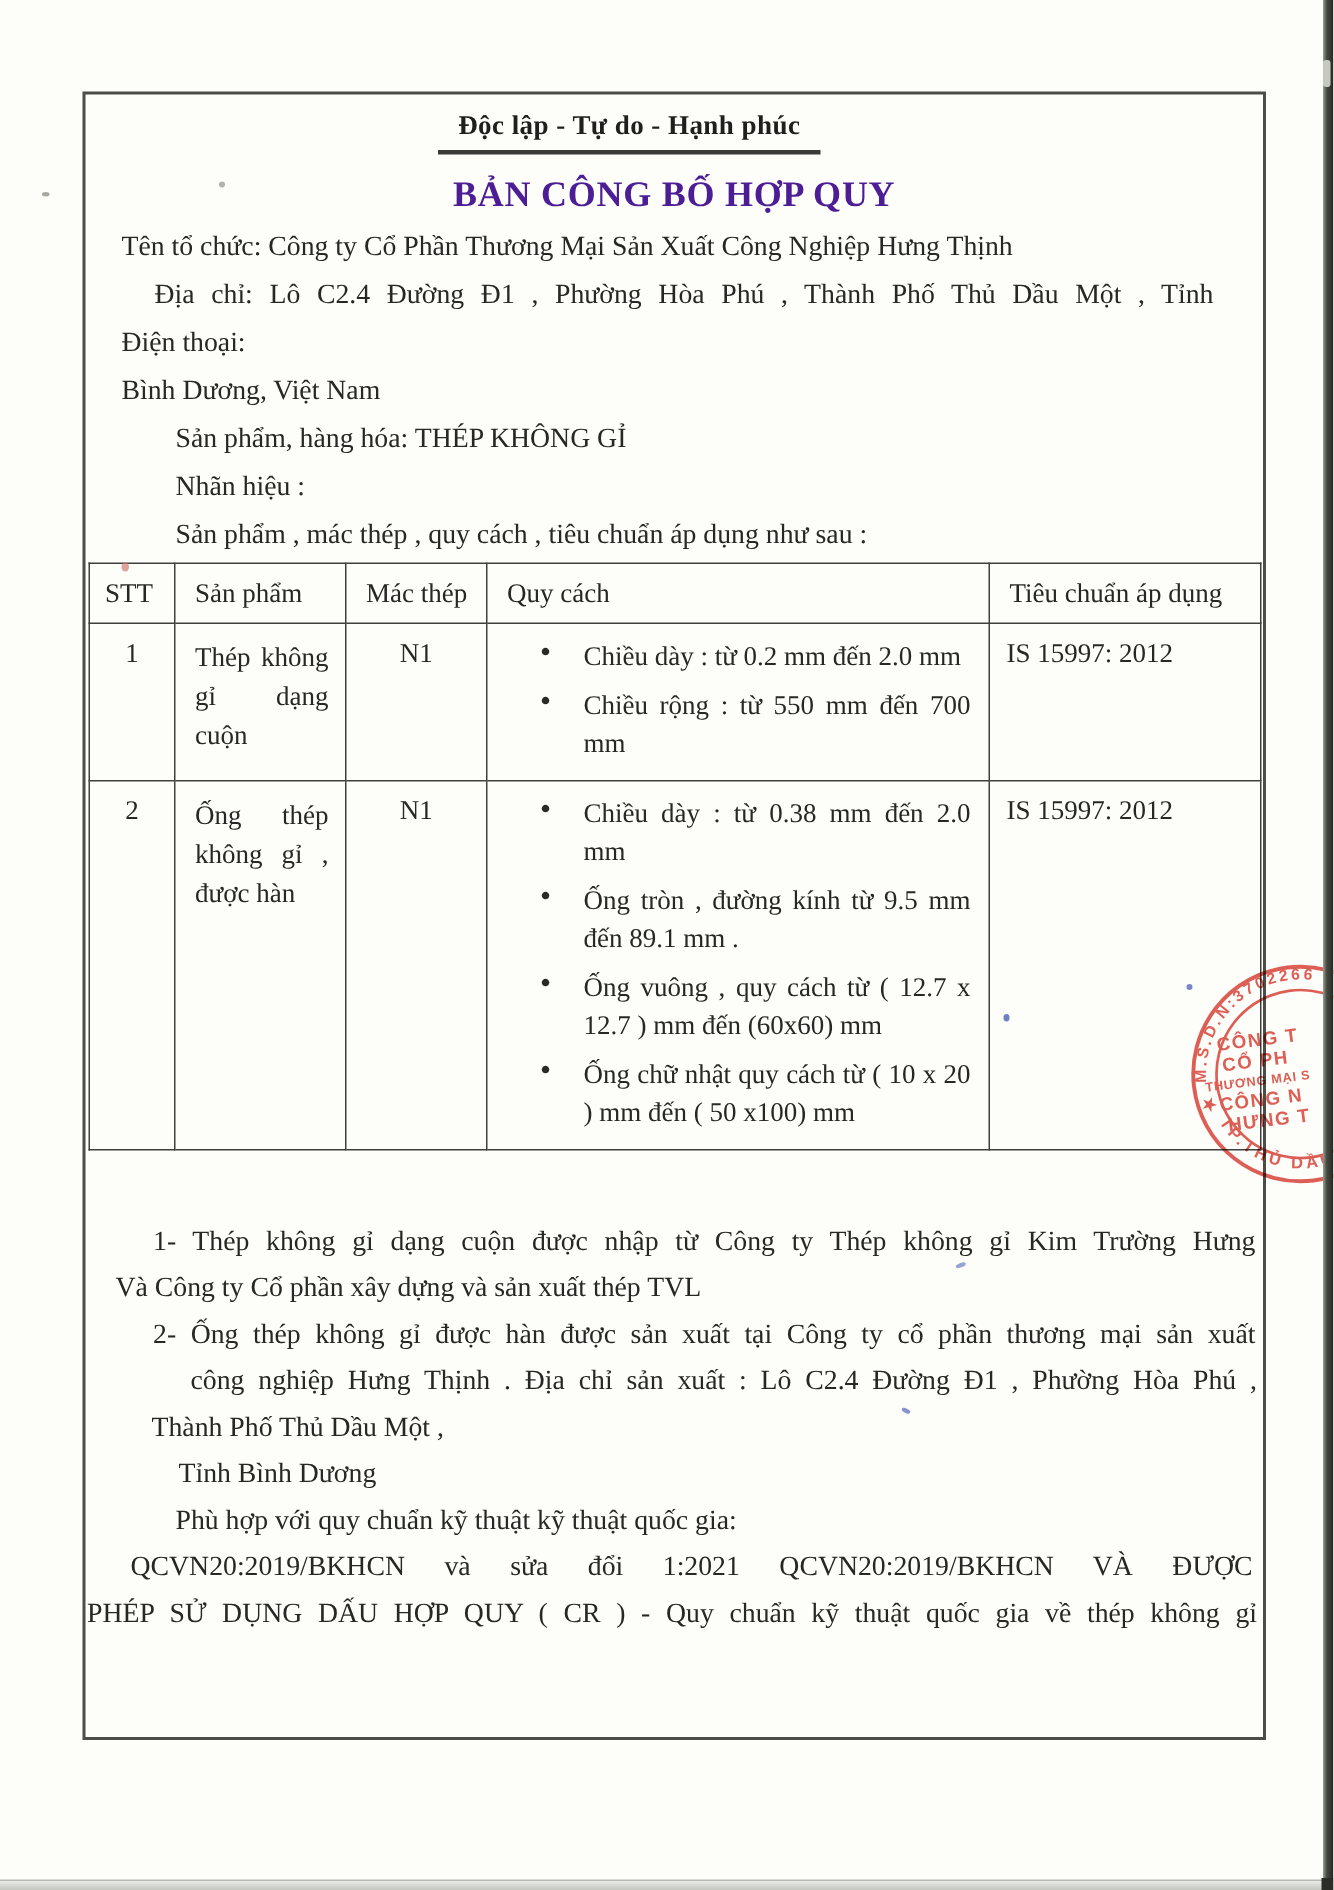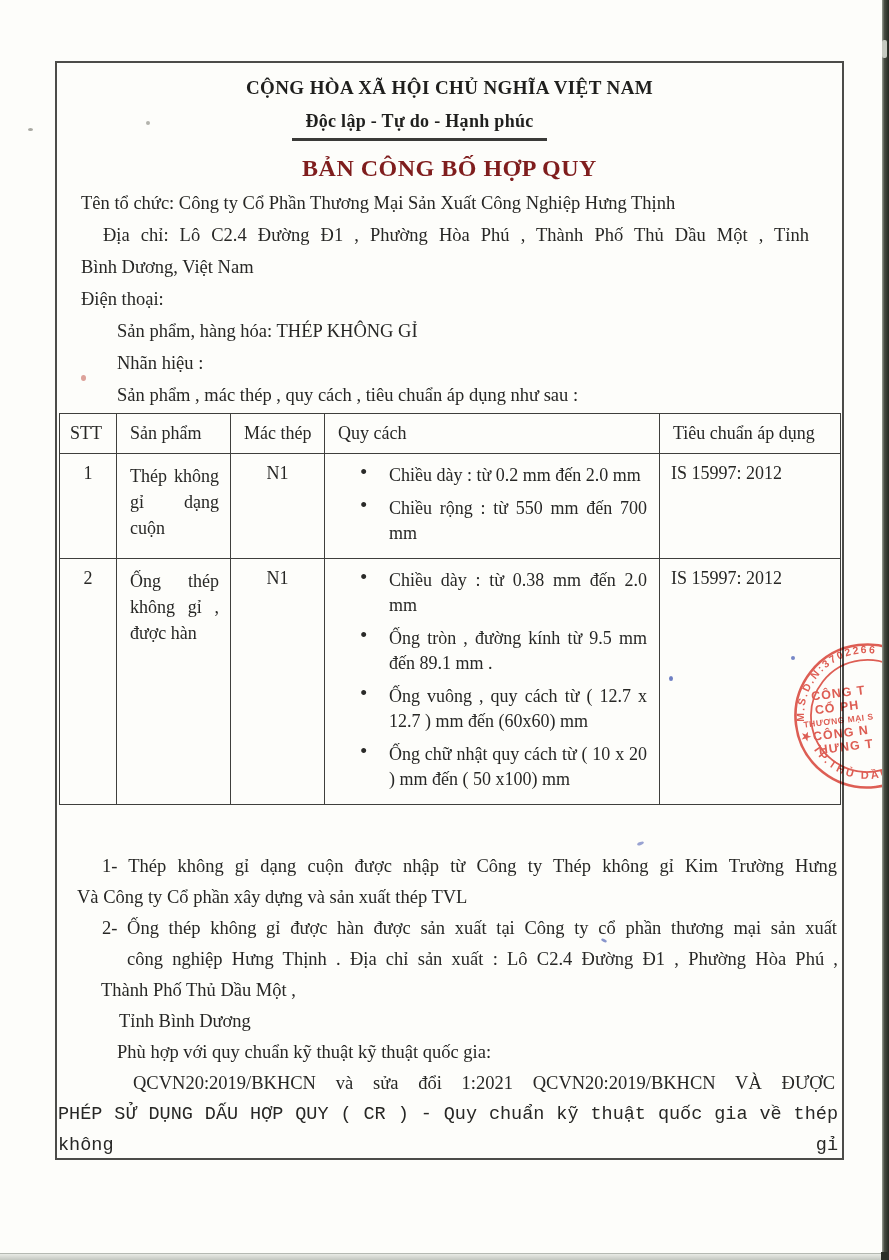--- a/index.html
+++ b/index.html
@@ -45,21 +45,21 @@
   }
 
   .country{margin-top:12px;text-align:center;font-weight:bold;font-size:19px;line-height:26px;letter-spacing:.4px;color:#1f1f1d;}
   .motto-wrap{margin-top:8px;text-align:center;line-height:24px;}
   .motto{
     display:inline-block;position:relative;left:-30px;
     font-weight:bold;font-size:18px;letter-spacing:.3px;
     padding:0 13px 5px 13px;
     border-bottom:3px solid #3a3a38;color:#1f1f1d;
   }
-  .doc-title{margin-top:12px;text-align:center;font-weight:bold;font-size:24px;line-height:30px;letter-spacing:.5px;color:#7f1d1d;}
+  .doc-title{margin-top:12px;text-align:center;font-weight:bold;font-size:24px;line-height:30px;letter-spacing:.5px;color:#4c1d95;}
   .doc-number{margin-top:6px;text-align:center;font-size:19px;line-height:24px;}
 
   .org{margin-top:4px;font-size:18.5px;line-height:32px;}
   .org .ln{padding-left:24px;}
   .stretch{text-align:justify;text-align-last:justify;}
   .org .addr1{padding-left:46px;padding-right:33px;}
   .product{font-size:18.5px;line-height:32px;}
   .product .ln{padding-left:60px;}
   .bold{font-weight:normal;}
 
@@ -87,48 +87,47 @@
   .spec{position:relative;padding-left:36px;margin-bottom:8px;text-align:justify;line-height:25px;}
   .spec .b{position:absolute;left:7px;top:-3px;font-size:21px;color:#2a2a28;}
 
   .notes{margin-top:46px;font-size:18.5px;line-height:31px;}
   .notes .n-first{padding-left:45px;padding-right:5px;}
   .notes .n-plain{padding-left:20px;}
   .notes .n-cont{padding-left:44px;}
   .notes .n-cont-j{padding-left:70px;padding-right:4px;}
   .notes .province{padding-left:62px;}
   .notes .conform{padding-left:60px;}
-  .notes .qcvn1{padding-left:76px;padding-right:7px;}
-  .notes .qcvn2{padding-left:1px;padding-right:4px;font-family:Liberation Mono, monospace;}
+  .notes .qcvn1{padding-left:30px;padding-right:7px;}
+  .notes .qcvn2{padding-left:1px;padding-right:4px;}
 
   
   .stamp{
     position:absolute;left:767px;top:616px;width:200px;height:200px;z-index:3;
     mix-blend-mode:multiply;opacity:.92;
   }
 </style>
 </head>
 <body>
 
 <div class="paper">
 
   <div class="frame">
 
-    <div class="country">CỘNG HÒA XÃ HỘI CHỦ NGHĨA VIỆT NAM</div>
     <div class="motto-wrap">
       <span class="motto">Độc lập - Tự do - Hạnh phúc</span>
     </div>
 
     <div class="doc-title">BẢN CÔNG BỐ HỢP QUY</div>
 
     <div class="org">
       <div class="ln">Tên tổ chức: Công ty Cổ Phần Thương Mại Sản Xuất Công Nghiệp Hưng Thịnh</div>
       <div class="addr1 stretch">Địa chỉ: Lô C2.4 Đường Đ1 , Phường Hòa Phú , Thành Phố Thủ Dầu Một , Tỉnh</div>
+      <div class="ln">Điện thoại:</div>
       <div class="ln">Bình Dương, Việt Nam</div>
-      <div class="ln">Điện thoại:</div>
     </div>
 
     <div class="product">
       <div class="ln"><span>Sản phẩm, hàng hóa: </span><span class="bold">THÉP KHÔNG GỈ</span></div>
       <div class="ln">Nhãn hiệu :</div>
       <div class="ln">Sản phẩm , mác thép , quy cách , tiêu chuẩn áp dụng như sau :</div>
     </div>
 
     <table class="conf">
       <colgroup>

